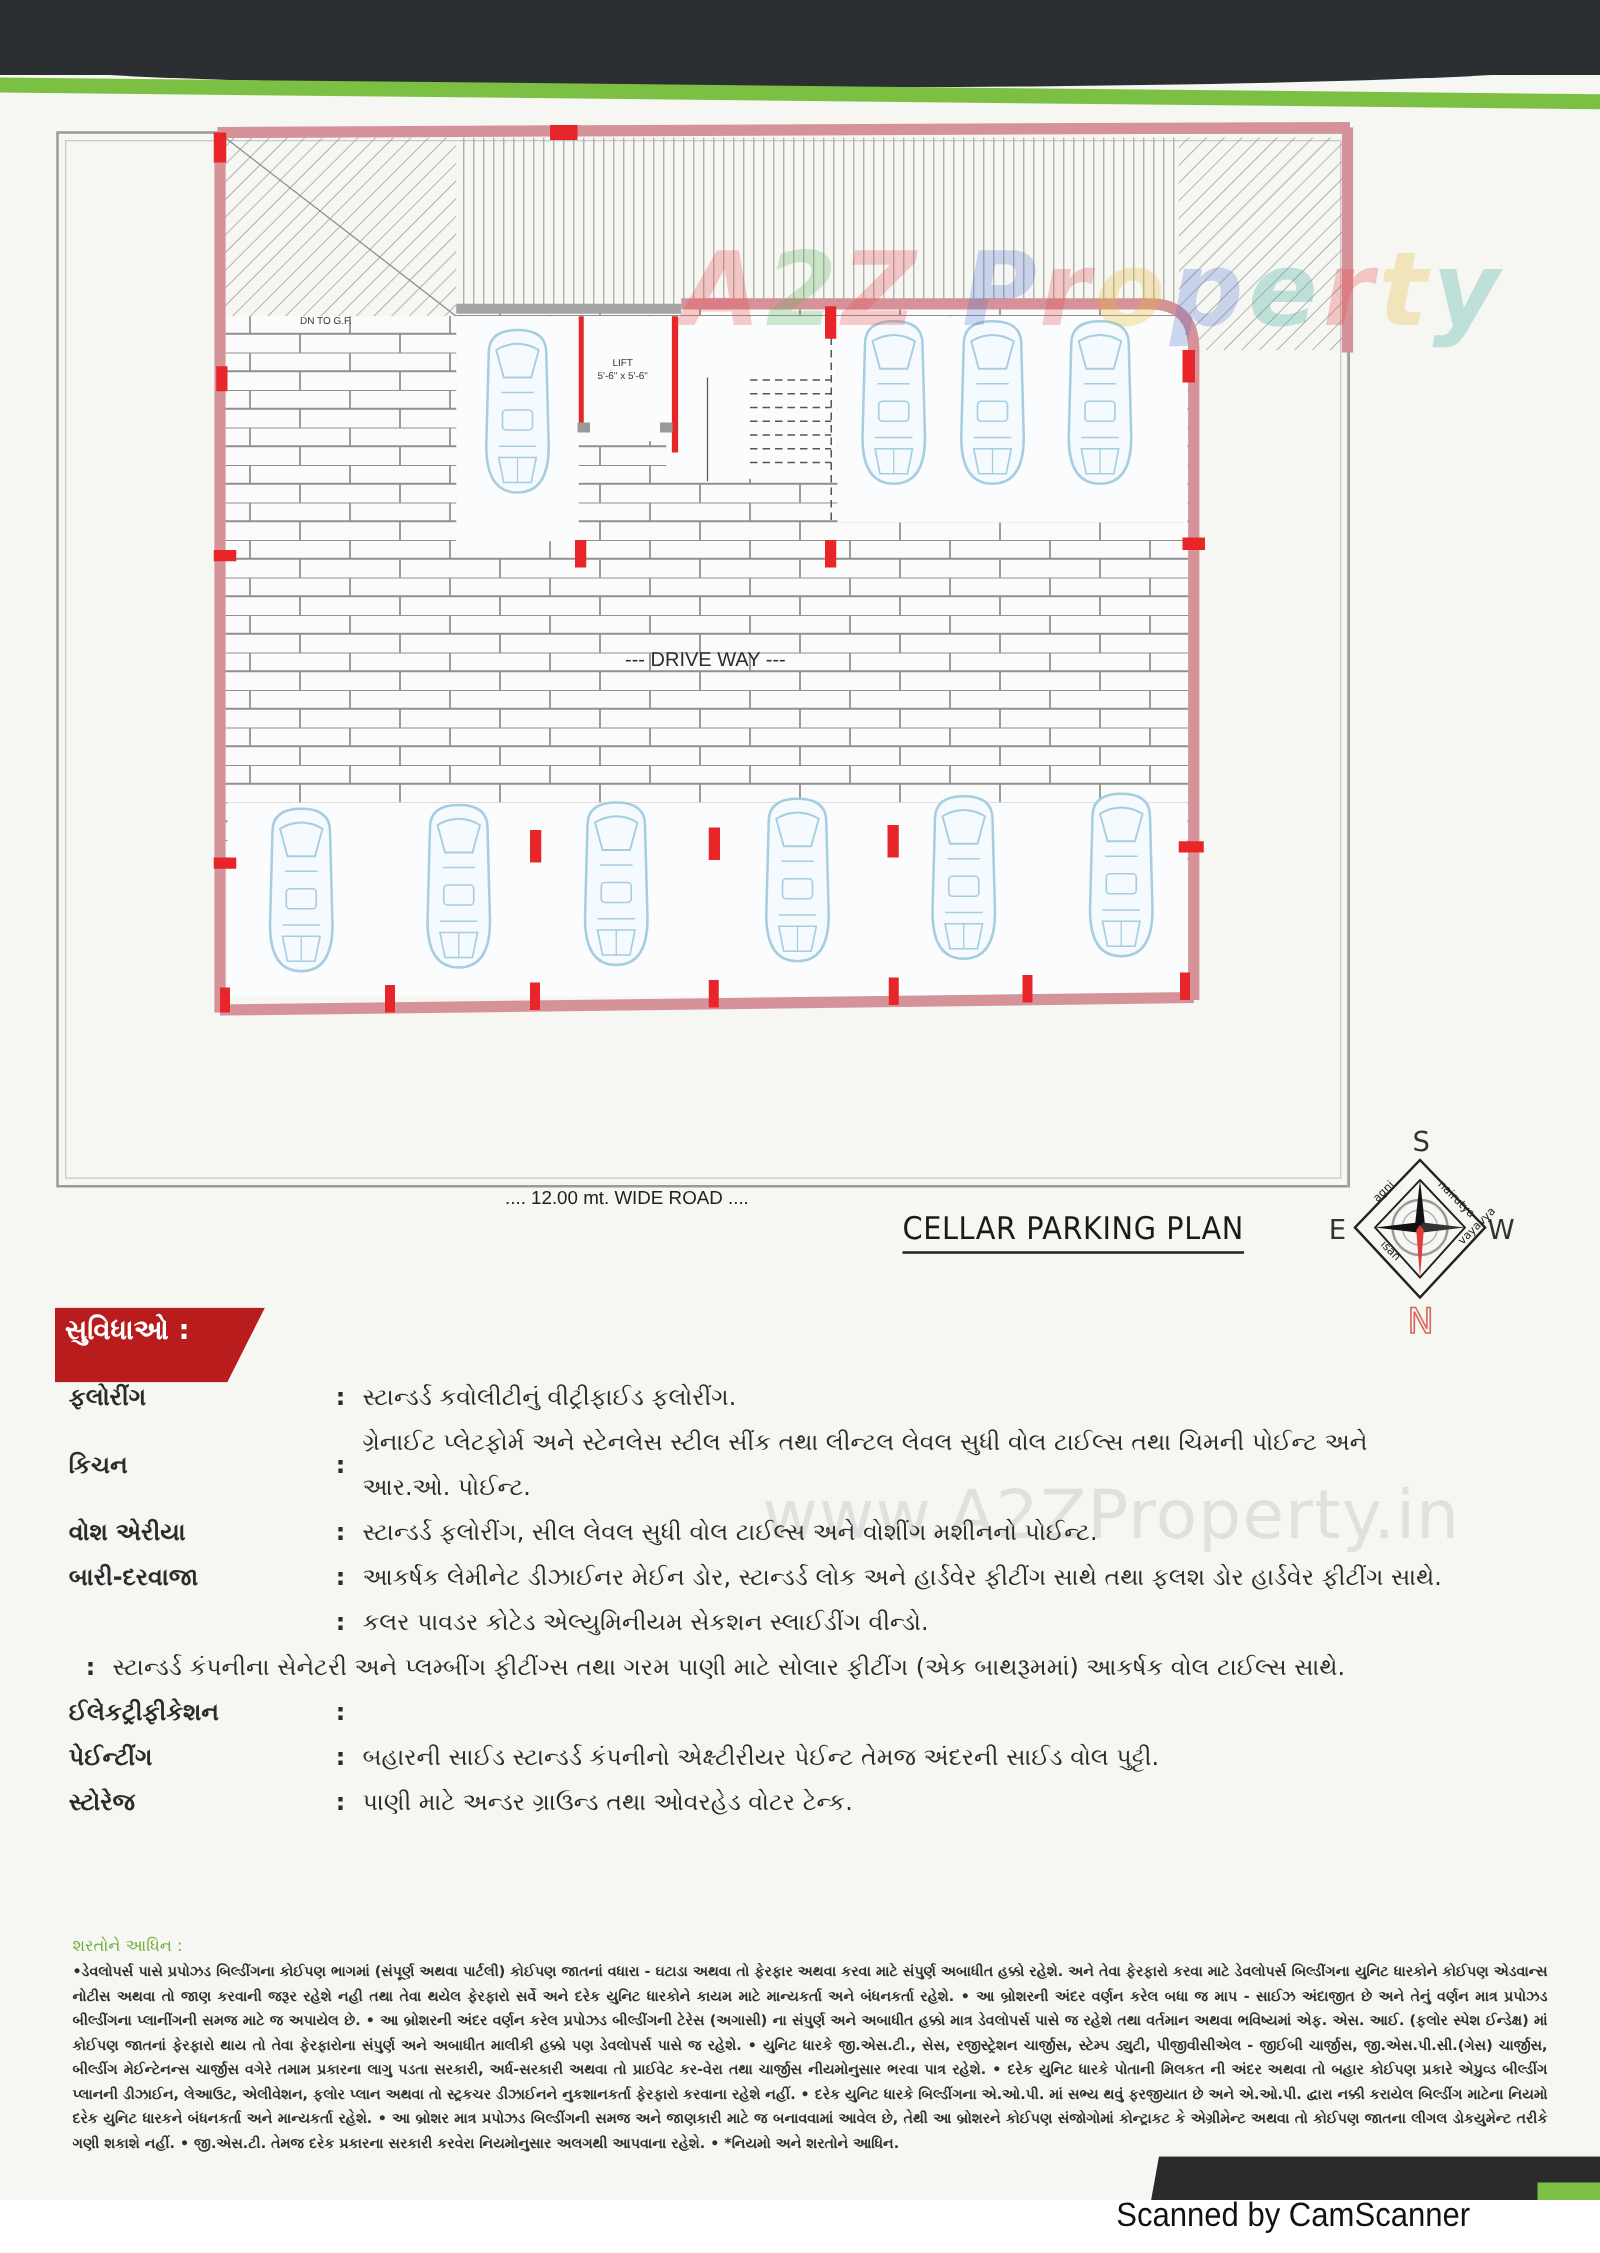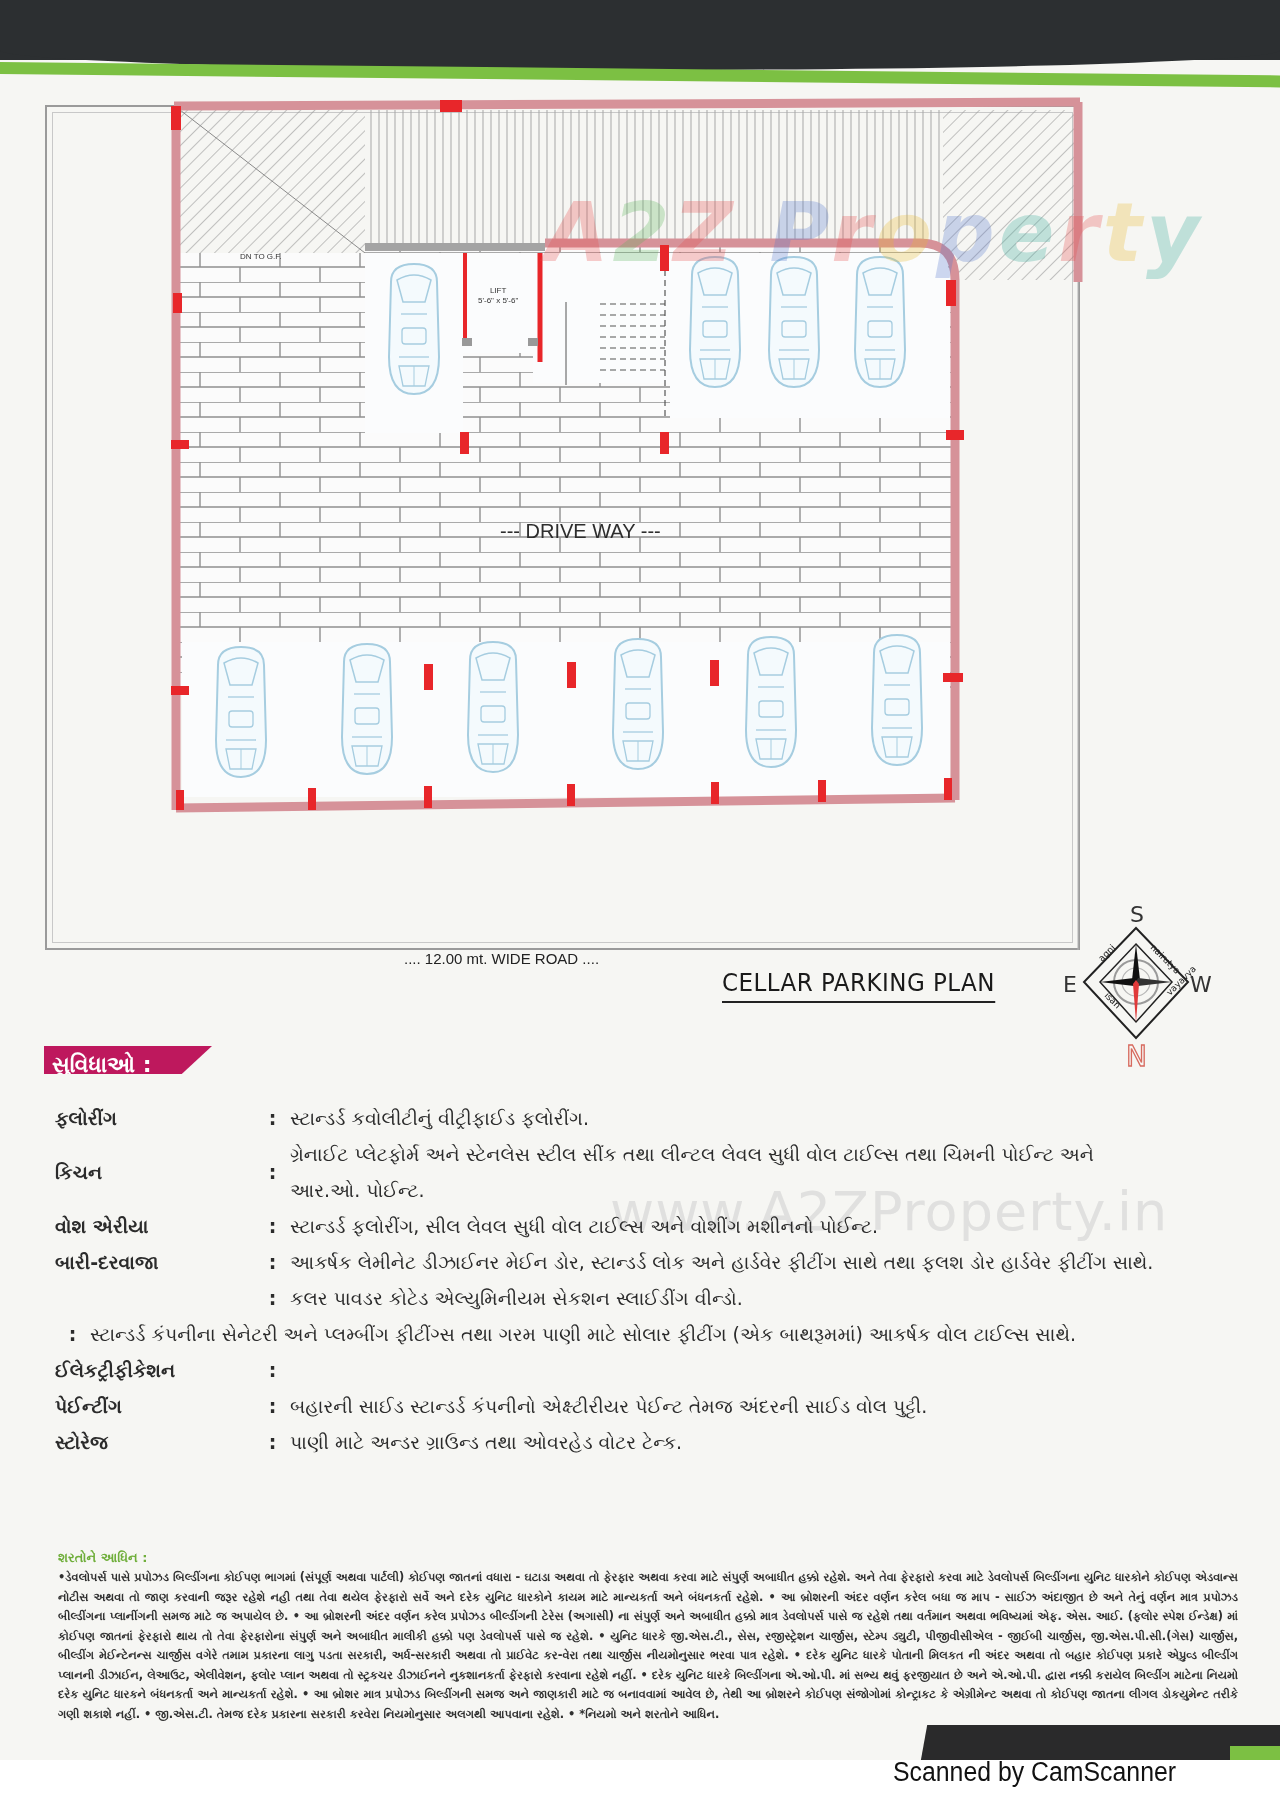--- a/index.html
+++ b/index.html
@@ -16,43 +16,43 @@
   .plan-outer { position: absolute; left: 45px; top: 105px; width: 1035px; height: 845px; border: 2px solid #9a9a9a; }
   .plan-outer::before { content:""; position:absolute; left:5px; top:5px; right:5px; bottom:5px; border:1px solid #c8c8c8; }
   .plan-svg { position: absolute; left: 0; top: 0; }
 
   .watermark-a2z { position: absolute; left: 545px; top: 185px; font-size: 82px; font-weight: bold; letter-spacing: 4px; opacity: 0.28; white-space: nowrap; font-style: italic; }
   .wm-r { color: #e64b4b; } .wm-g { color: #5ab45a; } .wm-b { color: #5577cc; } .wm-y { color: #e8b92b; } .wm-t { color: #35a99a; }
 
   .plan-label { position: absolute; font-family: Liberation Sans, sans-serif; color: #333; white-space: nowrap; }
   .lbl-dn { left: 240px; top: 252px; font-size: 8px; }
   .lbl-lift { left: 478px; top: 286px; font-size: 8px; text-align: center; line-height: 10px; }
-  .lbl-drive { left: 500px; top: 520px; font-size: 20px; color: #2d2d2d; text-align: right; }
+  .lbl-drive { left: 500px; top: 520px; font-size: 16px; color: #2d2d2d; text-align: right; }
   .lbl-road { left: 404px; top: 950px; font-size: 15px; color: #222; }
 
   .plan-title { position: absolute; left: 722px; top: 968px; font-size: 25px; color: #1a1a1a; letter-spacing: 0.5px; white-space: nowrap; padding-bottom: 4px; border-bottom: 2px solid #222; transform: scaleX(0.92); transform-origin: left; }
 
   .compass { position: absolute; left: 1060px; top: 900px; width: 180px; height: 180px; }
   .compass-letter { position: absolute; font-size: 22px; font-family: "DejaVu Sans", sans-serif; color: #333; }
   .c-s { left: 70px; top: 2px; } .c-e { left: 3px; top: 72px; } .c-w { left: 130px; top: 72px; }
   .c-n { left: 66px; top: 140px; color: transparent; -webkit-text-stroke: 1.3px #d76a5e; font-size: 28px; }
 
   
-  .amenity-head { position: absolute; left: 44px; top: 1046px; width: 168px; height: 28px; background: #be185d; clip-path: polygon(0 0, 100% 0, 82% 100%, 0 100%); }
+  .amenity-head { position: absolute; left: 44px; top: 1046px; width: 168px; height: 60px; background: #b91c1c; clip-path: polygon(0 0, 100% 0, 82% 100%, 0 100%); }
   .amenity-head span { position: absolute; left: 8px; top: 6px; color: #fff; font-size: 22px; font-weight: bold; }
 
   .amenity-list { position: absolute; left: 55px; top: 1100px; width: 1150px; }
   .amenity-row { display: flex; font-size: 19px; line-height: 36px; color: #2b2b2b; align-items: center; }
   .amenity-row .a-label { width: 200px; font-weight: bold; flex: none; }
   .amenity-row .a-colon { width: 35px; flex: none; text-align: center; font-weight: bold; }
   .amenity-row .a-text { flex: 1; padding-right: 40px; }
   .watermark-site { position: absolute; left: 610px; top: 1180px; font-size: 54px; color: #cfcfcf; opacity: 0.55; letter-spacing: 1px; }
 
   
-  .terms-head { position: absolute; left: 58px; top: 1550px; font-size: 13px; font-weight: bold; color: #6fae3a; }
+  .terms-head { position: absolute; left: 58px; top: 1550px; font-size: 13px; font-weight: normal; color: #6fae3a; }
   .terms-body { position: absolute; left: 58px; top: 1568px; width: 1180px; font-size: 11.4px; line-height: 19.5px; color: #303030; font-weight: bold; text-align: justify; }
 
   .bottom-dark { position: absolute; left: 920px; top: 1725px; width: 360px; height: 40px; background: #2a2a2b; clip-path: polygon(2% 0, 100% 0, 100% 100%, 0 100%); }
   .bottom-green { position: absolute; left: 1230px; top: 1746px; width: 50px; height: 14px; background: #7cc043; }
 
   .footer-scan { position: absolute; left: 893px; top: 1757px; font-family: "Liberation Sans", sans-serif; font-size: 27px; color: #111; transform: scaleX(0.92); transform-origin: left; white-space: nowrap; }
 </style>
 </head>
 <body>
 

